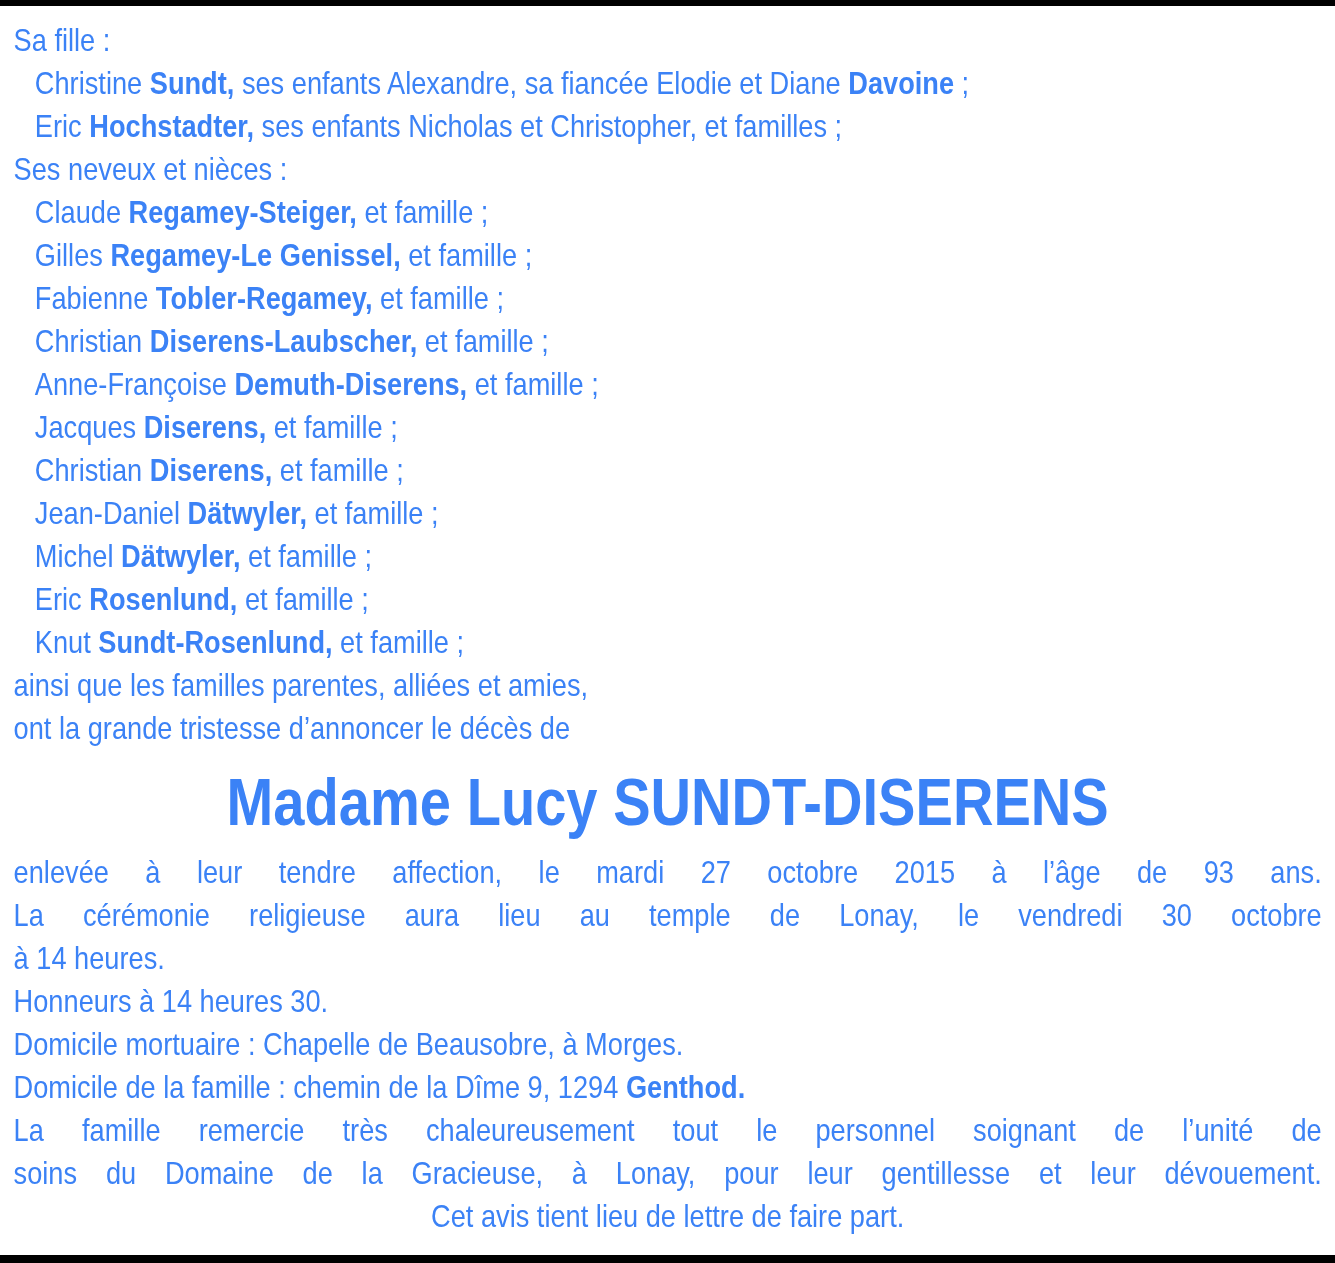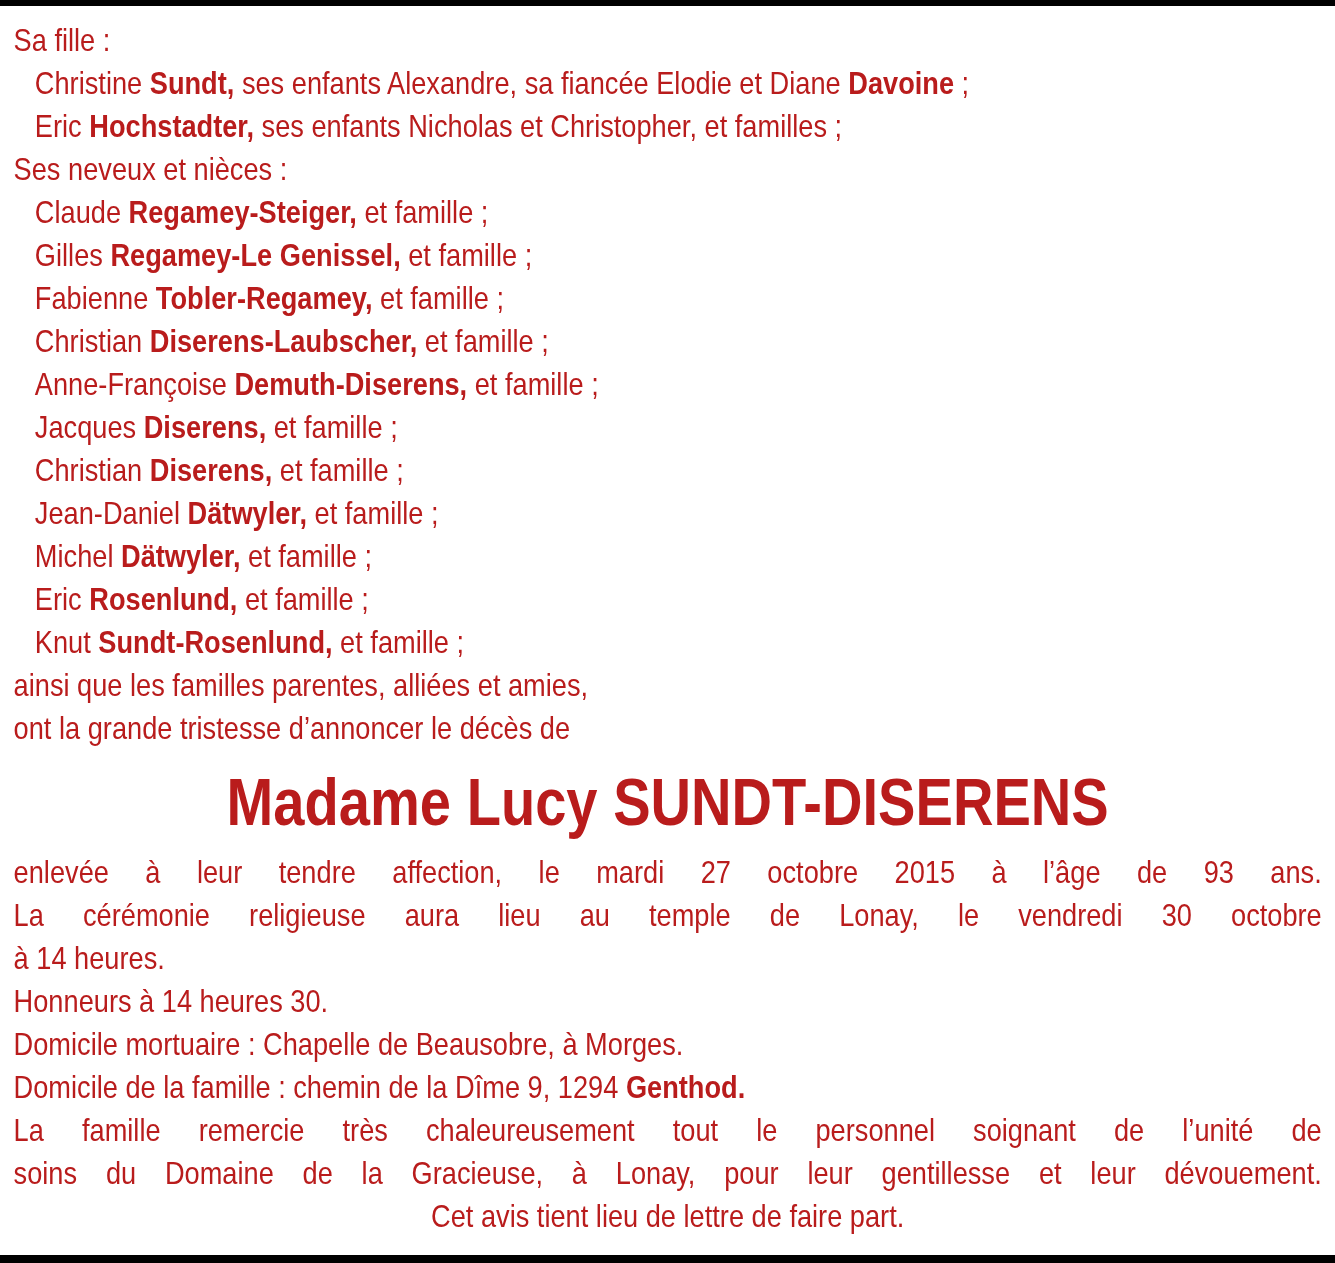--- a/index.html
+++ b/index.html
@@ -4,21 +4,21 @@
 <style>
   html, body { margin: 0; padding: 0; }
   body { background: #e8e8e8; }
   .page {
     position: relative;
     width: 1335px;
     height: 1263px;
     background: #ffffff;
     overflow: hidden;
     font-family: "Liberation Sans", "DejaVu Sans", sans-serif;
-    color: #b91c1c;
+    color: #3b82f6;
   }
   .bar {
     position: absolute;
     left: 0;
     width: 100%;
     background: #000000;
   }
   .bar.top { top: 0; height: 6px; }
   .bar.bottom { bottom: 0; height: 8px; }
   

